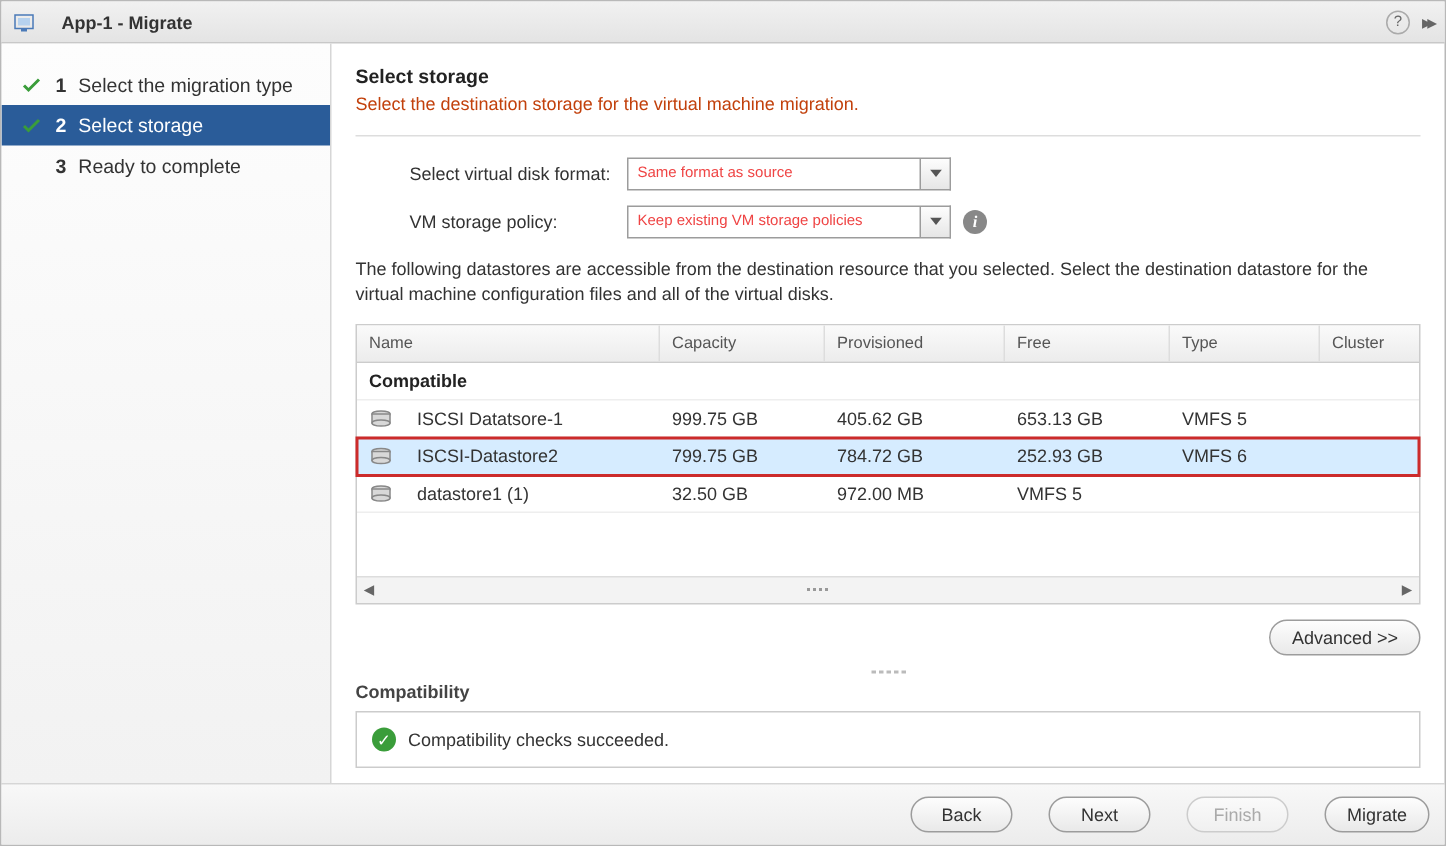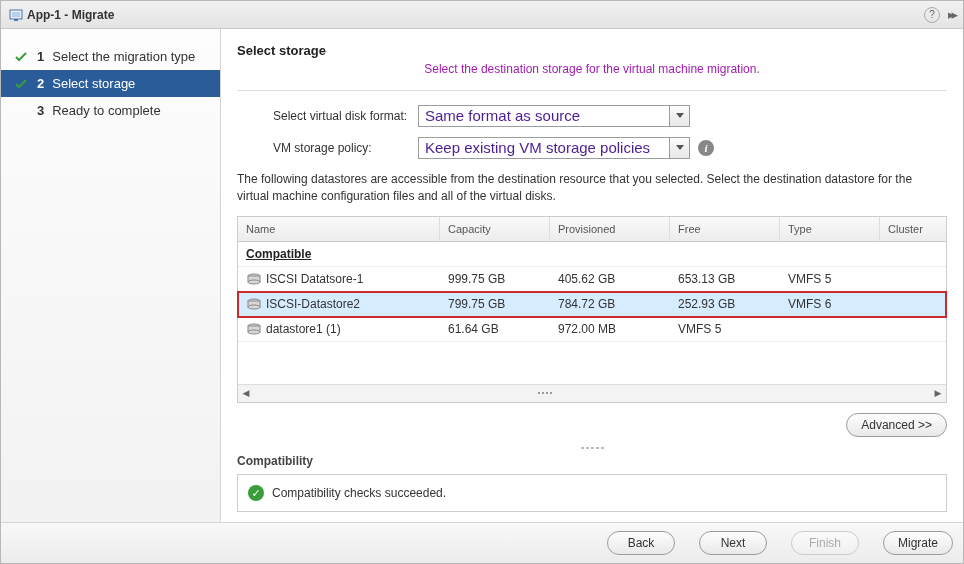--- a/index.html
+++ b/index.html
@@ -1,55 +1,55 @@
 <!DOCTYPE html>
 <html><head>
 <meta charset="utf-8">
 <style>
   * { box-sizing: border-box; margin: 0; padding: 0; }
   body { font-family: Arial, Helvetica, sans-serif; font-size: 12px; color: #333; background: #fff; }
   .window { width: 964px; height: 564px; border: 1px solid #b8b8b8; background: #fff; display: flex; flex-direction: column; }
   .titlebar { height: 28px; background: linear-gradient(#f1f1f1,#e4e4e4); border-bottom: 1px solid #c8c8c8; display: flex; align-items: center; padding: 0 8px; }
-  .titlebar .title { font-weight: bold; color: #333; flex: 1; display:flex; align-items:center; gap:4px;}
+  .titlebar .title { font-weight: bold; color: #333; flex: 1; display:flex; align-items:center; gap:18px;}
   .titlebar .right-icons { display:flex; align-items:center; gap:8px; color:#666;}
   .body { flex: 1; display: flex; overflow:hidden;}
   .sidebar { width: 220px; background: linear-gradient(#fdfdfd,#f2f2f2); border-right: 1px solid #d6d6d6; padding: 14px 0; }
   .step { display:flex; align-items:center; gap:8px; padding: 6px 10px 6px 14px; font-size:13px; color:#333;}
   .step.active { background: #2a5c99; color:#fff; }
   .step.active .num { color:#fff;}
   .step .check { width:14px; text-align:center; }
   .step .check svg { display:block;}
   .step .num { font-weight:bold; }
   .step .label { }
   .main { flex:1; padding: 14px 16px 10px 16px; display:flex; flex-direction:column; overflow:hidden;}
   .section-title { font-weight:bold; font-size:13px; color:#222; margin-bottom:4px;}
-  .section-sub { color:#a21caf; margin-bottom:8px;text-align:center; }
+  .section-sub { color:#c2410c; margin-bottom:8px; }
   .hr { border-top:1px solid #ddd; margin: 6px 0 14px 0;}
   .form-row { display:flex; align-items:center; margin-bottom:10px;margin-left:36px;}
   .form-row .lbl { width:145px; color:#333;}
   .select-wrap { position:relative; display:flex; }
-  .select-input { border:1px solid #9c9c9c; background:#fff; height:22px; line-height:20px; padding:0 6px; width:252px; font-size:15px; color:#4c1d95;}
+  .select-input { border:1px solid #9c9c9c; background:#fff; height:22px; line-height:20px; padding:0 6px; width:196px; font-size:10px; color:#ef4444;}
   .select-btn { border:1px solid #9c9c9c; border-left:none; width:20px; height:22px; background:linear-gradient(#fdfdfd,#e6e6e6); display:flex; align-items:center; justify-content:center;}
   .info-icon { margin-left:8px; width:16px; height:16px; border-radius:50%; background:#888; color:#fff; display:inline-flex; align-items:center; justify-content:center; font-style:italic; font-family: Georgia, serif; font-size:11px; font-weight:bold;}
   .desc { color:#333; margin:2px 0 10px 0; line-height:1.45;}
   .table-wrap { border:1px solid #ccc; }
   .thead { display:flex; background:linear-gradient(#fafafa,#ececec); border-bottom:1px solid #ccc; font-size:11px; color:#555;}
   .th { padding:6px 8px; border-right:1px solid #ddd;}
   .th:last-child{border-right:none;}
   .col-name{width:202px;}
   .col-cap{width:110px;}
   .col-prov{width:120px;}
   .col-free{width:110px;}
   .col-type{width:100px;}
   .col-cluster{flex:1;}
   .tbody { }
-  .group-row { font-weight:bold; padding:5px 8px; color:#222; border-bottom:1px solid #eee;text-decoration:underline;}
+  .group-row { font-weight:bold; padding:5px 8px; color:#222; border-bottom:1px solid #eee;}
   .drow { display:flex; font-size:12px; border-bottom:1px solid #eee; align-items:center;}
   .drow .td { padding:5px 8px;}
-  .drow .td.col-name { display:flex; align-items:center; gap:4px;}
+  .drow .td.col-name { display:flex; align-items:center; gap:16px;}
   .drow.selected { background:#d6ecff; }
   .drow.highlighted { outline:2px solid #cc2b2b; outline-offset:-1px; position:relative; z-index:1;}
   .ds-icon { width:16px; height:12px; display:inline-block;}
   .ds-icon svg { display:block;}
   .empty-rows { height:42px; }
   .hscroll { height:18px; background:#f3f3f3; border-top:1px solid #ddd; display:flex; align-items:center;}
   .hscroll .left-ar,.hscroll .right-ar{width:16px;height:16px;display:flex;align-items:center;justify-content:center;font-size:9px;color:#666;}
   .hscroll .track{flex:1;height:14px;position:relative;display:flex;align-items:center;}
   .hscroll .handle-area{position:absolute;left:42%;display:flex;gap:2px;}
   .dot{width:2px;height:2px;background:#999;}
@@ -198,21 +198,21 @@
             <div class="td col-name">
               <span class="ds-icon">
                   <svg width="16" height="12">
                     <ellipse cx="8" cy="3" rx="6" ry="2" fill="#d8d8d8" stroke="#888"></ellipse>
                     <rect x="2" y="3" width="12" height="6" fill="#d8d8d8" stroke="#888"></rect>
                     <ellipse cx="8" cy="9" rx="6" ry="2" fill="#d8d8d8" stroke="#888"></ellipse>
                   </svg>
                 </span>
               <span>datastore1 (1)</span>
             </div>
-            <div class="td col-cap">61.64 GB</div>
+            <div class="td col-cap">32.50 GB</div>
             <div class="td col-prov">972.00 MB</div>
             <div class="td col-type">VMFS 5</div>
             <div class="td col-cluster"></div>
           </div>
 
           <div class="empty-rows"></div>
         </div>
         <div class="hscroll">
           <span class="left-ar">◀</span>
           <div class="track">

